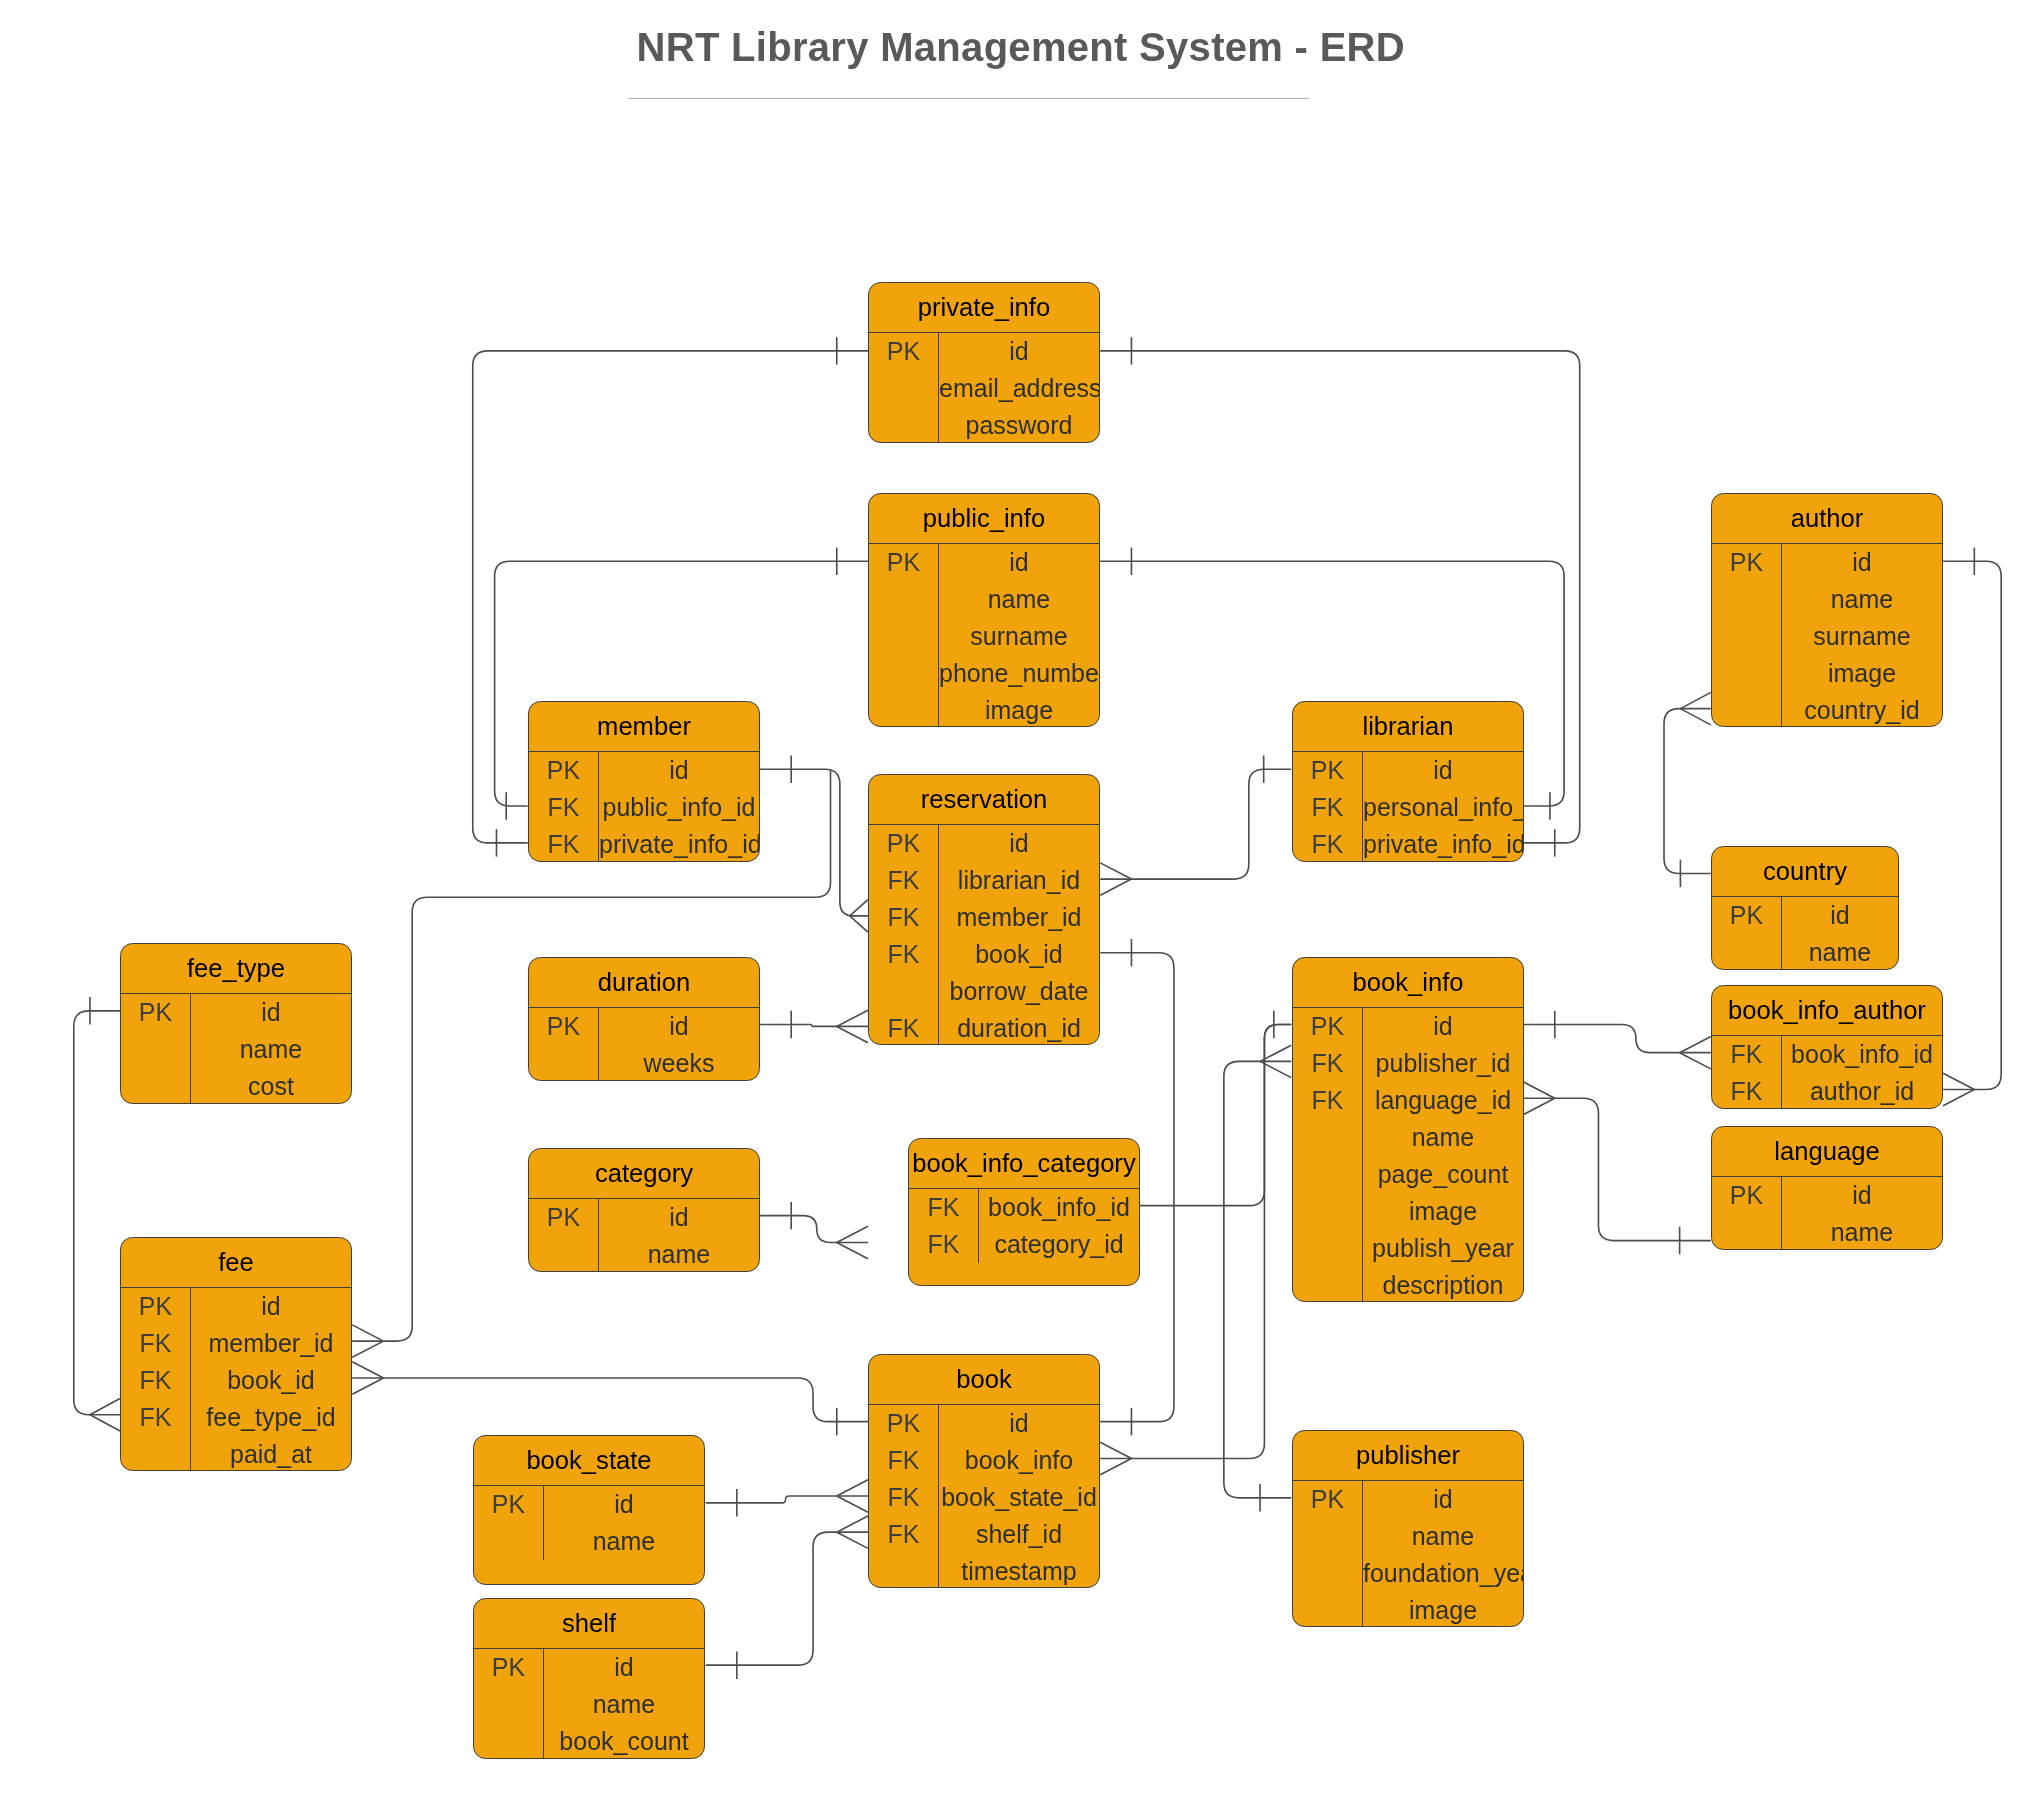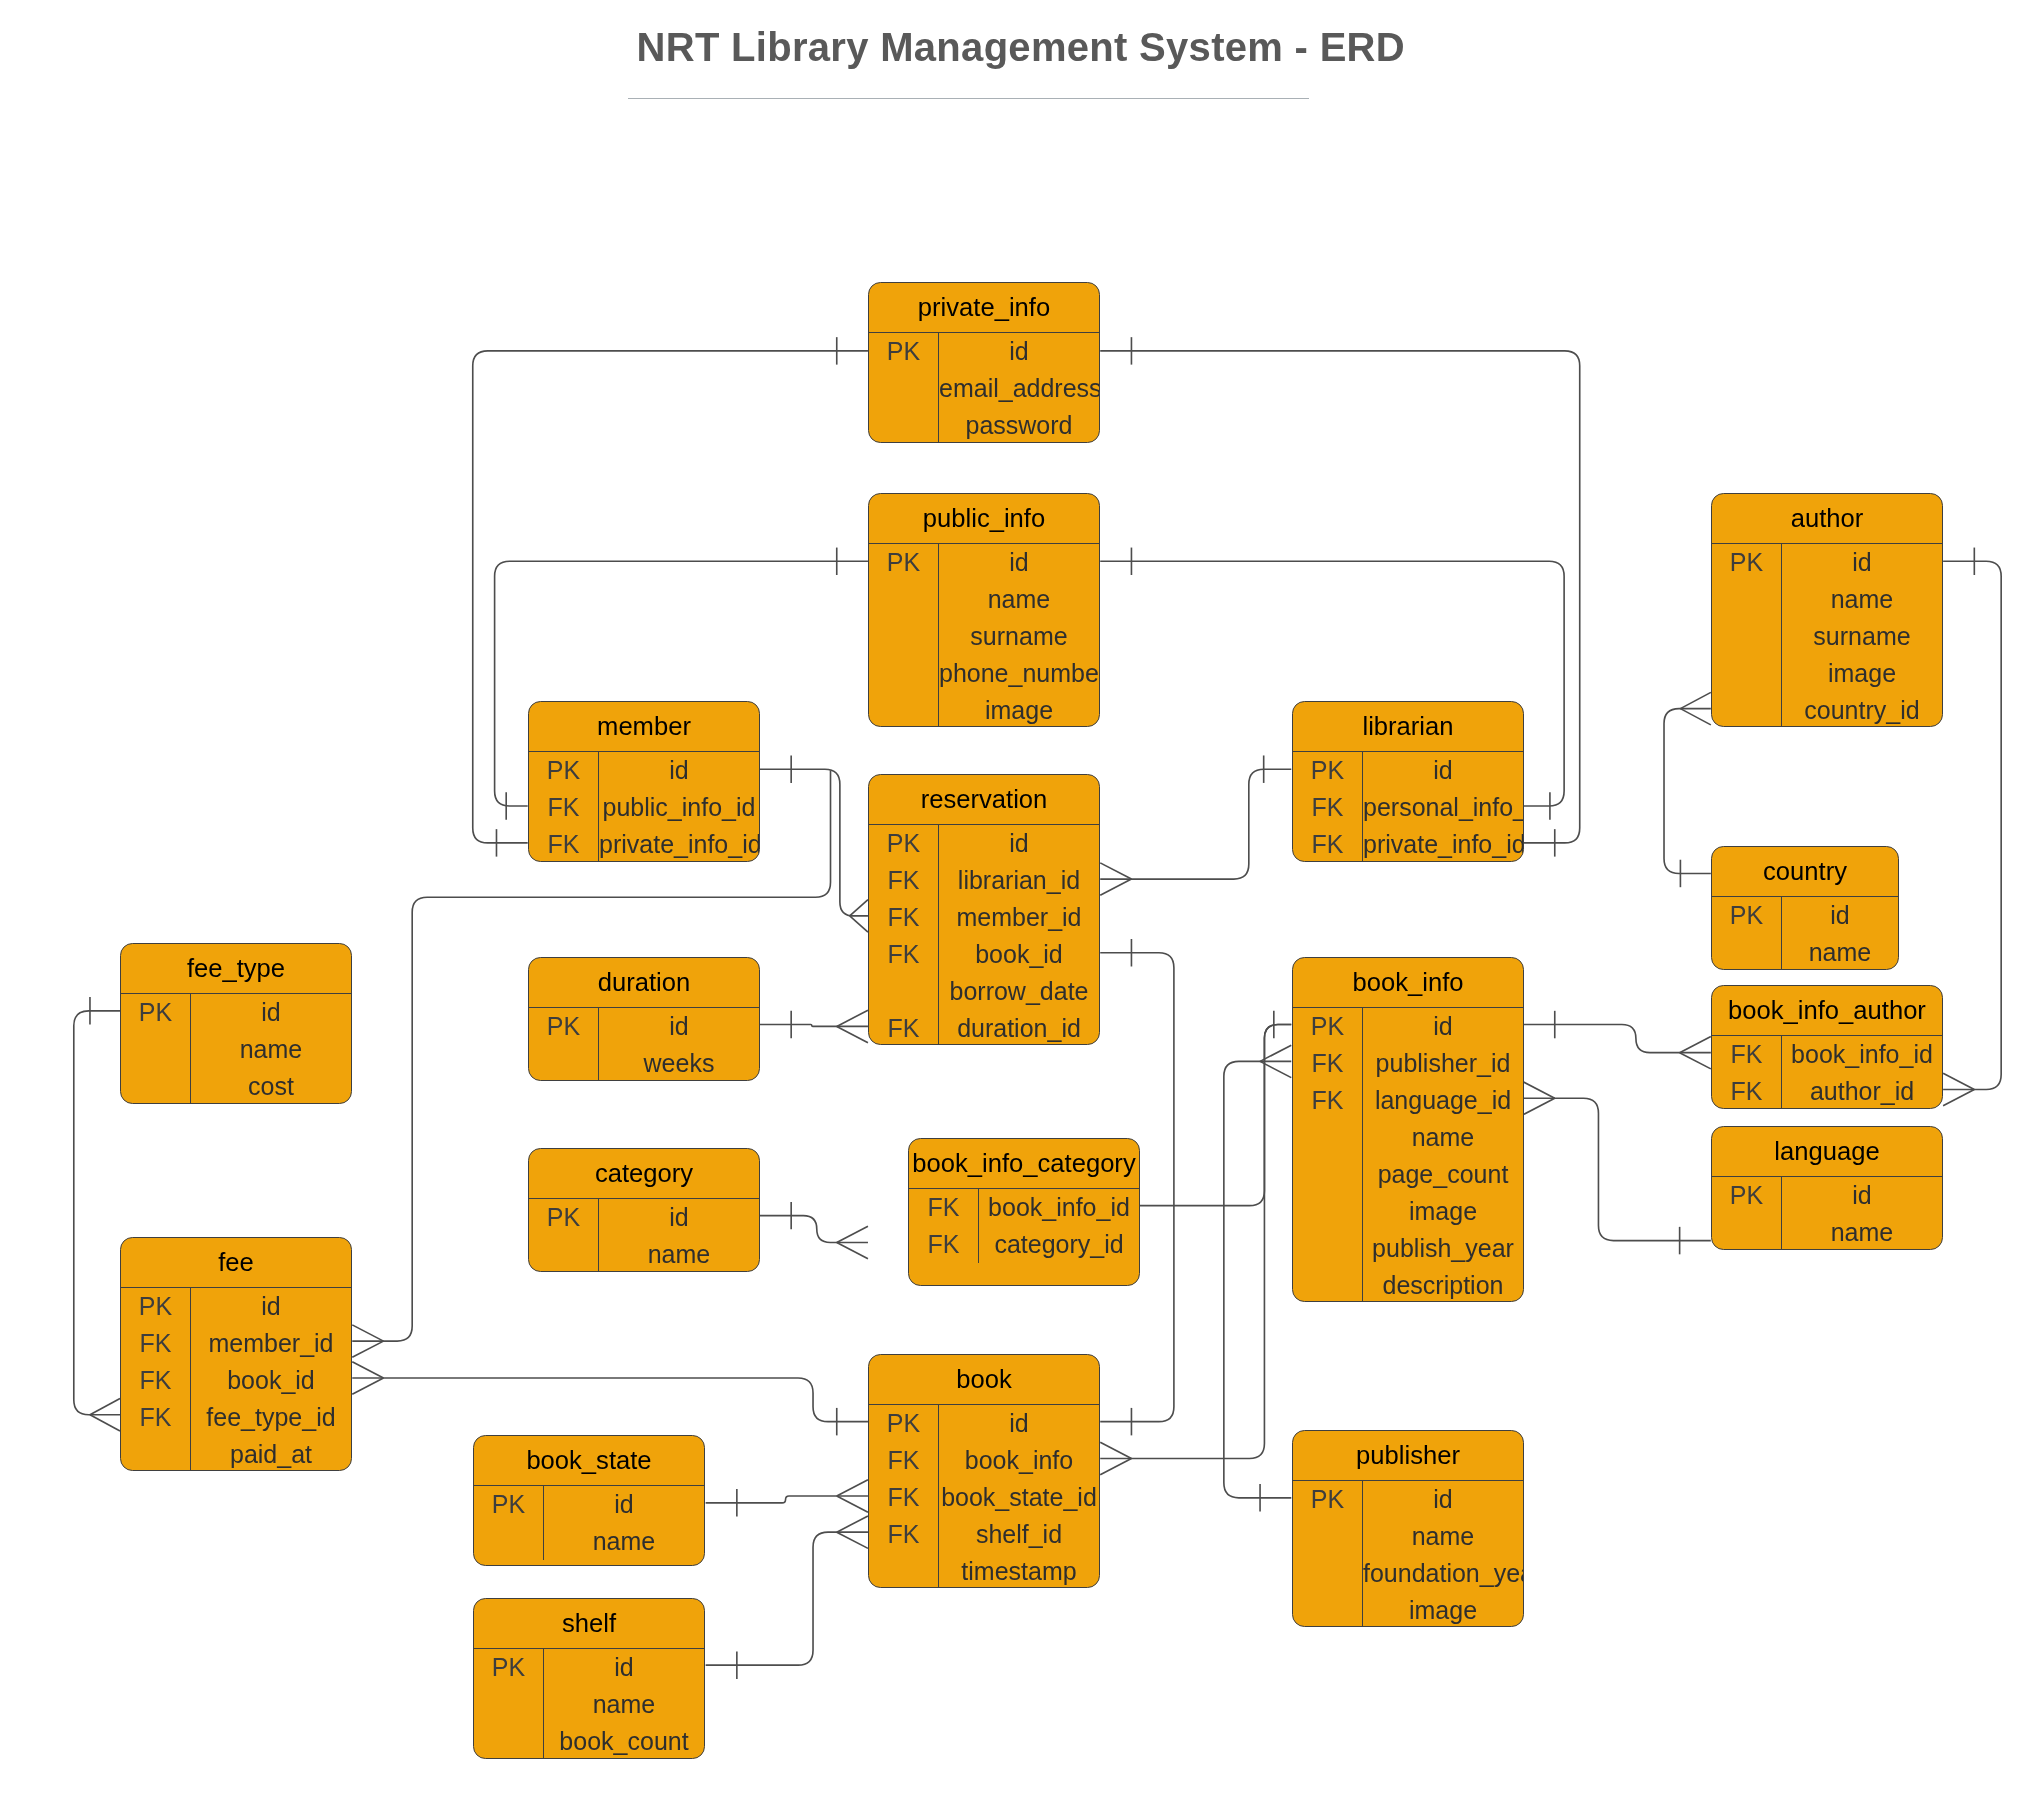--- a/index.html
+++ b/index.html
@@ -389,21 +389,21 @@
         </div>
         <div class="e-row">
           <div class="e-key">FK</div>
           <div class="e-val">shelf_id</div>
         </div>
         <div class="e-row">
           <div class="e-key"></div>
           <div class="e-val">timestamp</div>
         </div>
       </div>
-      <div class="entity" style="left: 473px; top: 1435px; width: 232px; height: 131px;">
+      <div class="entity" style="left: 473px; top: 1435px; width: 232px; height: 150px;">
         <div class="e-title">book_state</div>
         <div class="e-row">
           <div class="e-key">PK</div>
           <div class="e-val">id</div>
         </div>
         <div class="e-row">
           <div class="e-key"></div>
           <div class="e-val">name</div>
         </div>
       </div>

